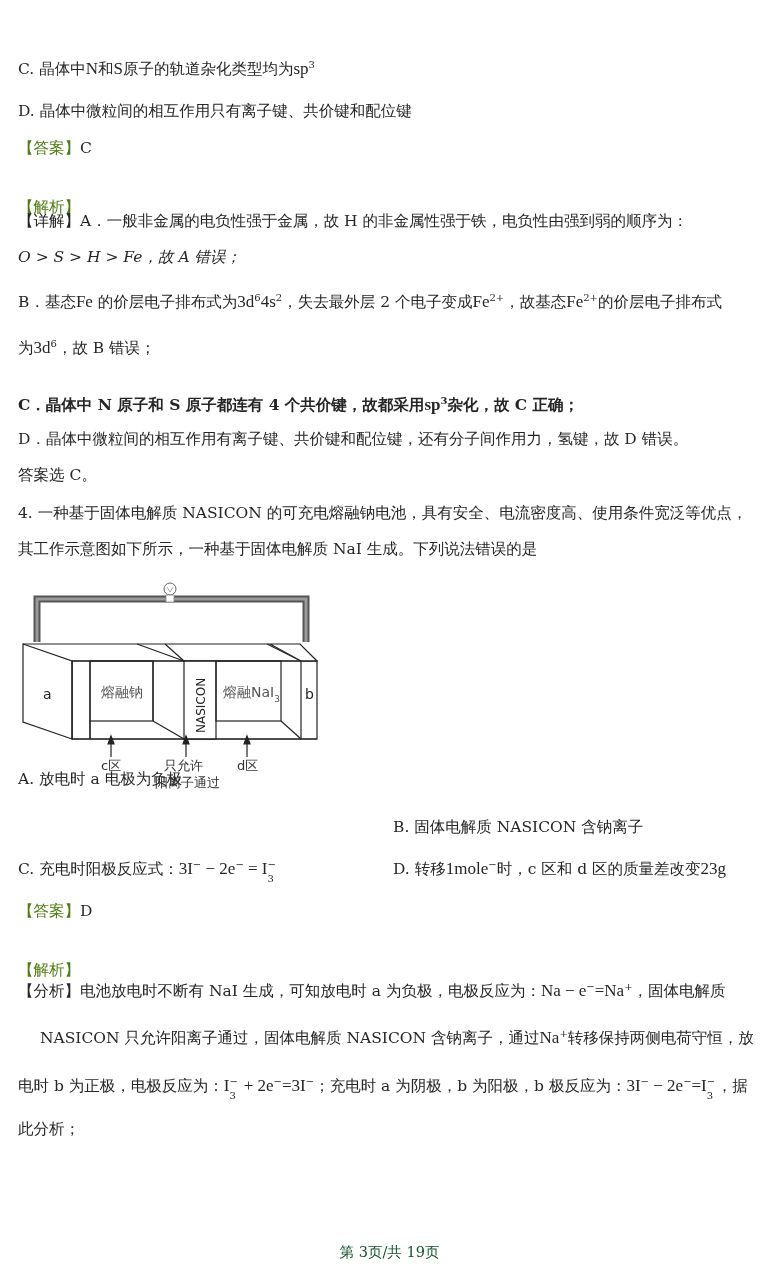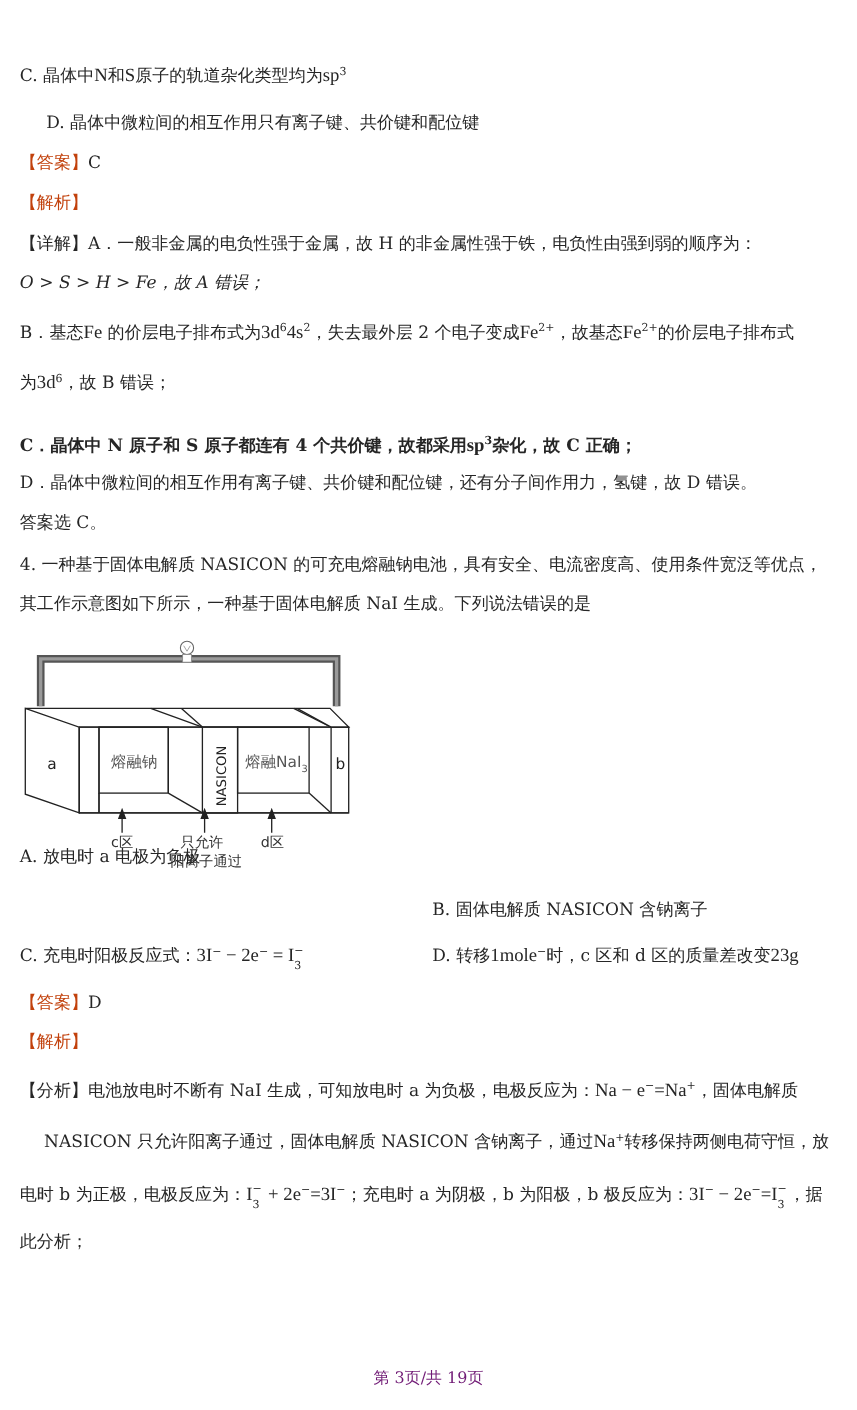--- a/index.html
+++ b/index.html
@@ -3,33 +3,33 @@
 <meta charset="utf-8">
 <style>
   html, body { margin:0; padding:0; background:#ffffff; }
   body { width:779px; height:1282px; position:relative; overflow:hidden;
          font-family:"DejaVu Serif","Liberation Serif",serif; color:#222; }
   .line { position:absolute; left:18px; white-space:nowrap; font-size:15.5px; line-height:22px; color:#262626; }
   .sup { font-size:10px; vertical-align:super; line-height:0; }
   .subsup { display:inline-block; position:relative; width:10px; height:10px; }
   .subsup .s1 { position:absolute; left:0; top:-10px; font-size:10px; }
   .subsup .s2 { position:absolute; left:0; top:4px; font-size:10px; }
-  .tag { color:#c2410c; }
+  .tag { color:#4d7c0f;margin-top:23px; }
   .rm { font-family:"Liberation Serif","DejaVu Serif",serif; font-size:17px; }
-  .footer { position:absolute; left:0; width:779px; top:1243px; text-align:center; font-size:14.5px; color:#701a75; }
+  .footer { position:absolute; left:0; width:779px; top:1243px; text-align:center; font-size:14.5px; color:#14532d; }
   .diagram { position:absolute; left:15px; top:577px; width:320px; height:220px; }
   .diagram svg text { font-family:"DejaVu Sans","Liberation Sans",sans-serif; }
 </style>
 </head>
 <body>
 
 <div class="line" style="top:58px;">
   <span>C. 晶体中</span><span class="rm">N</span><span>和</span><span class="rm">S</span><span>原子的轨道杂化类型均为</span><span class="rm">sp</span><span class="sup">3</span>
 </div>
-<div class="line" style="top:100px;margin-left:24px;">D. 晶体中微粒间的相互作用只有离子键、共价键和配位键</div>
+<div class="line" style="top:100px;">D. 晶体中微粒间的相互作用只有离子键、共价键和配位键</div>
 
 <div class="line" style="top:137px;">
   <span class="tag">【答案】</span><span>C</span>
 </div>
 <div class="line tag" style="top:173px;">【解析】</div>
 
 <div class="line" style="top:210px;">
   <span>【详解】</span><span>A．一般非金属的电负性强于金属，故 H 的非金属性强于铁，电负性由强到弱的顺序为：</span>
 </div>
 <div class="line" style="top:246px;font-style:italic;">

